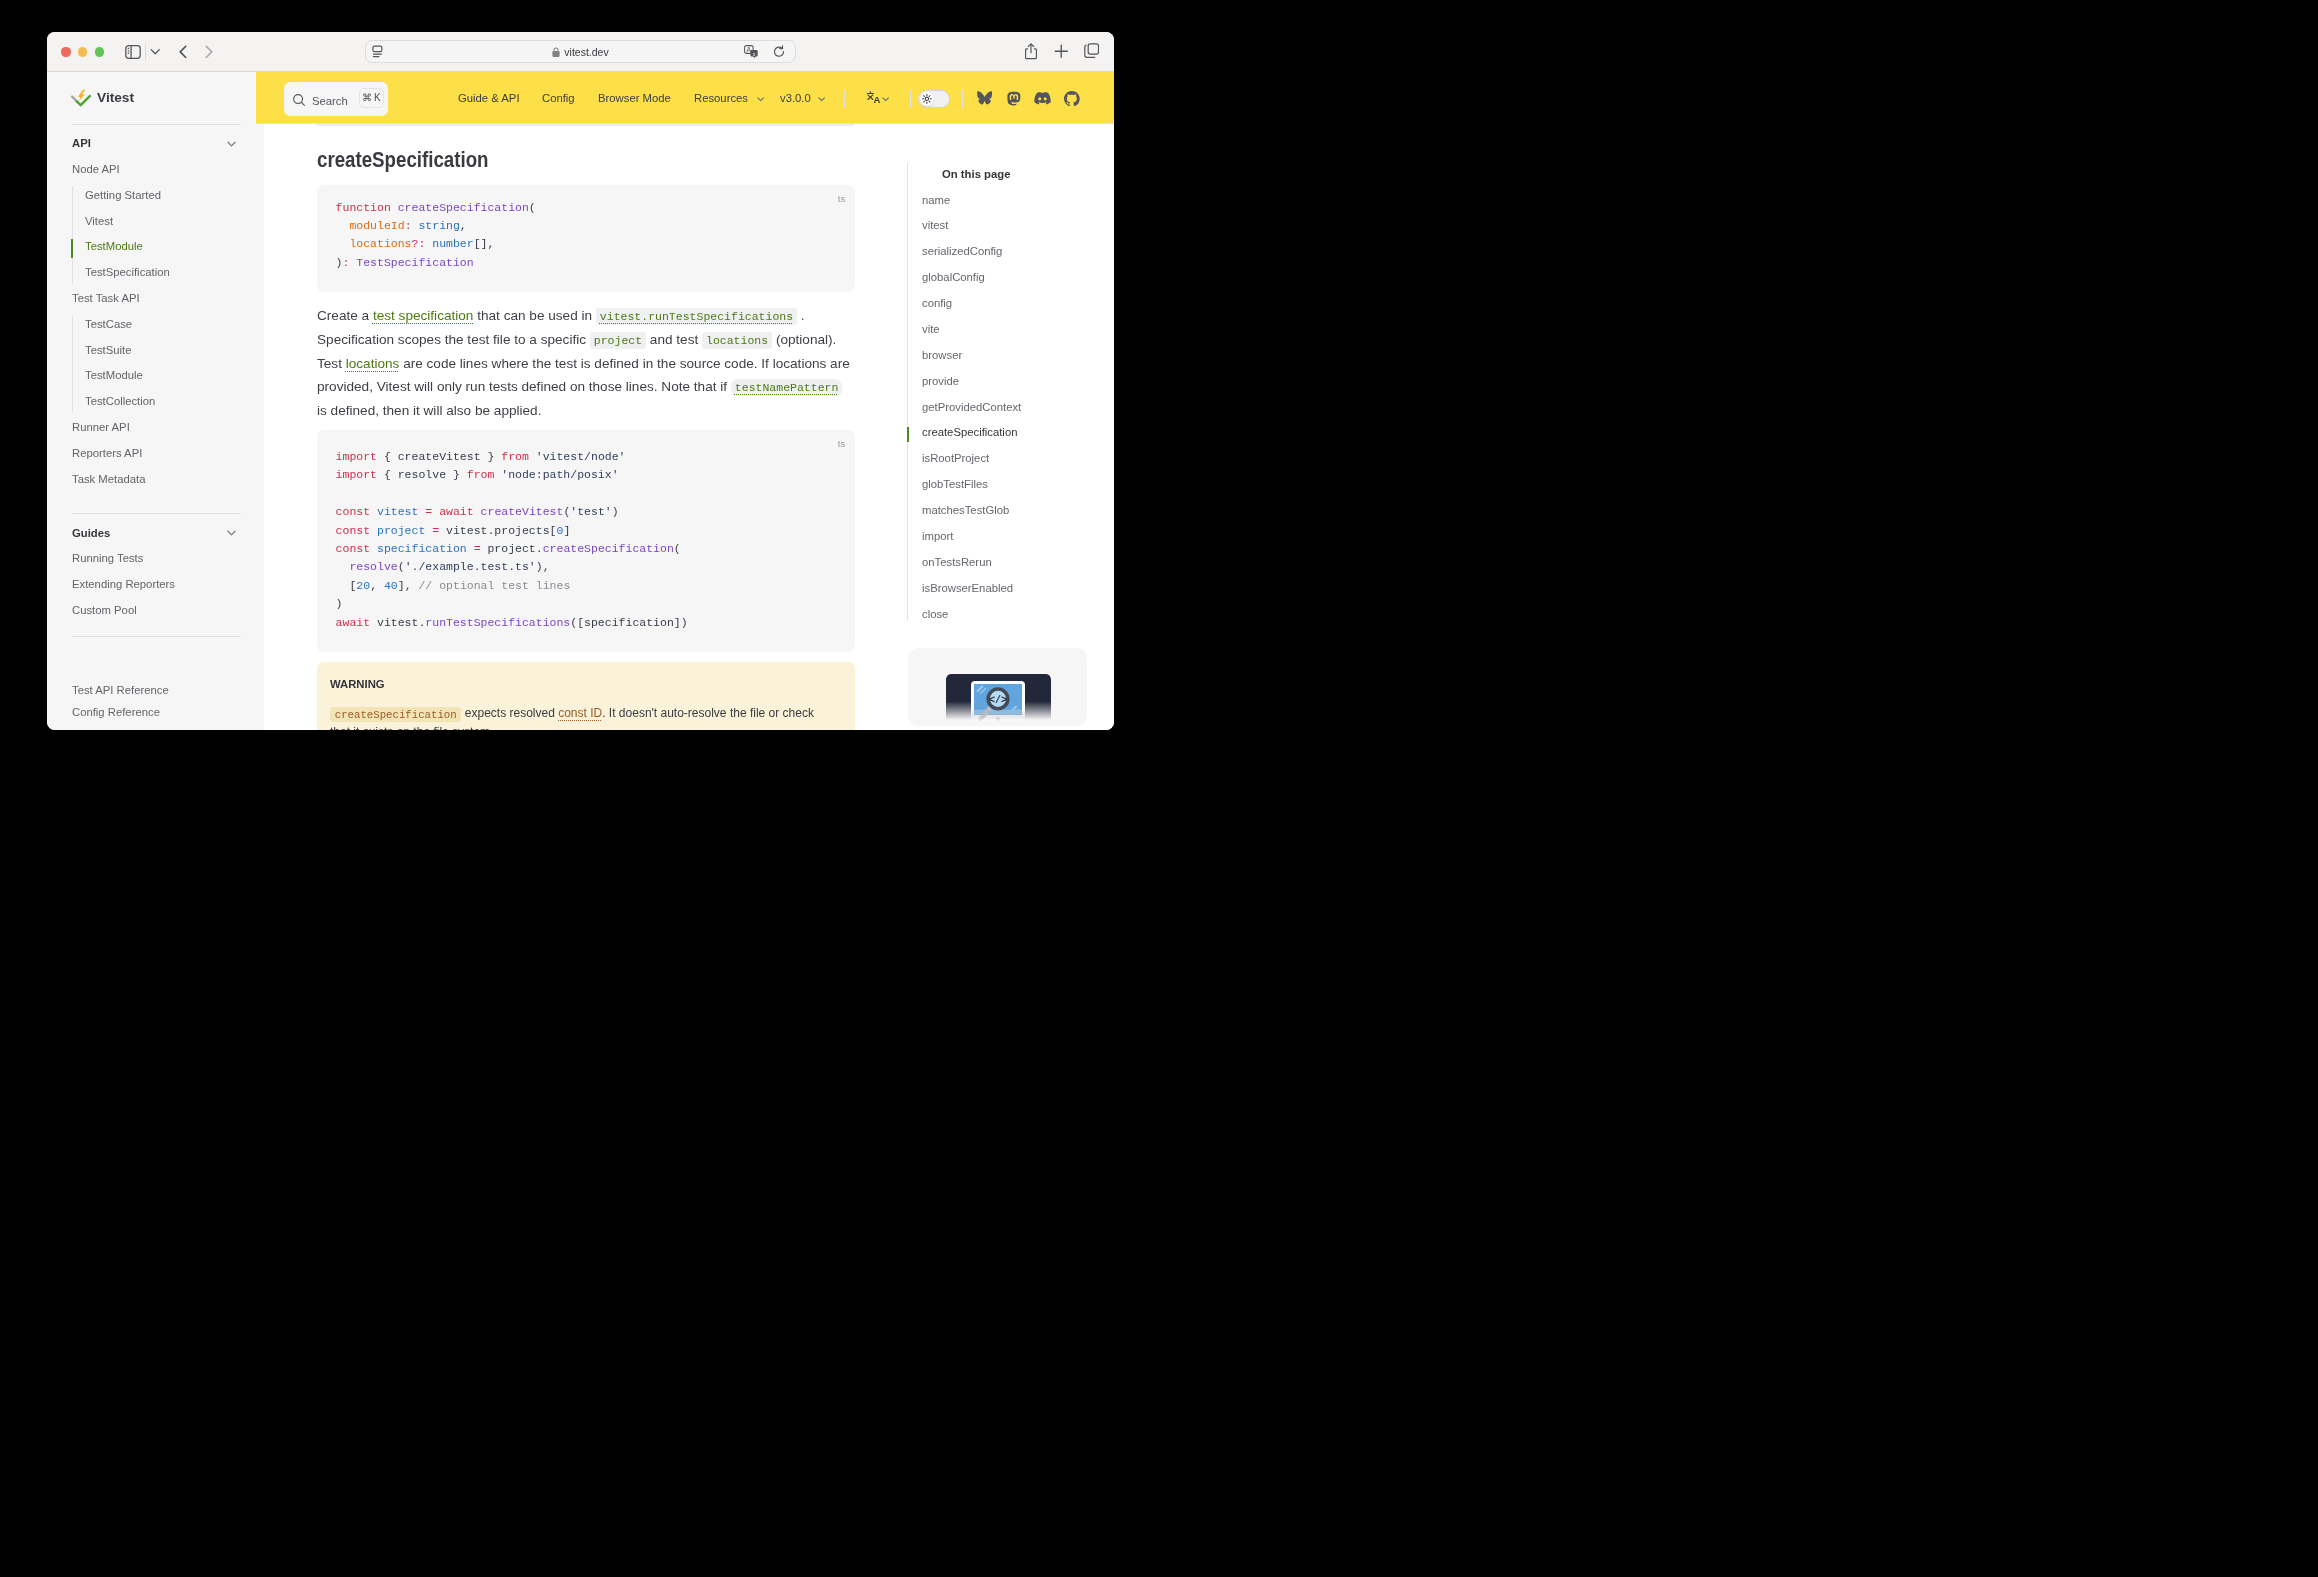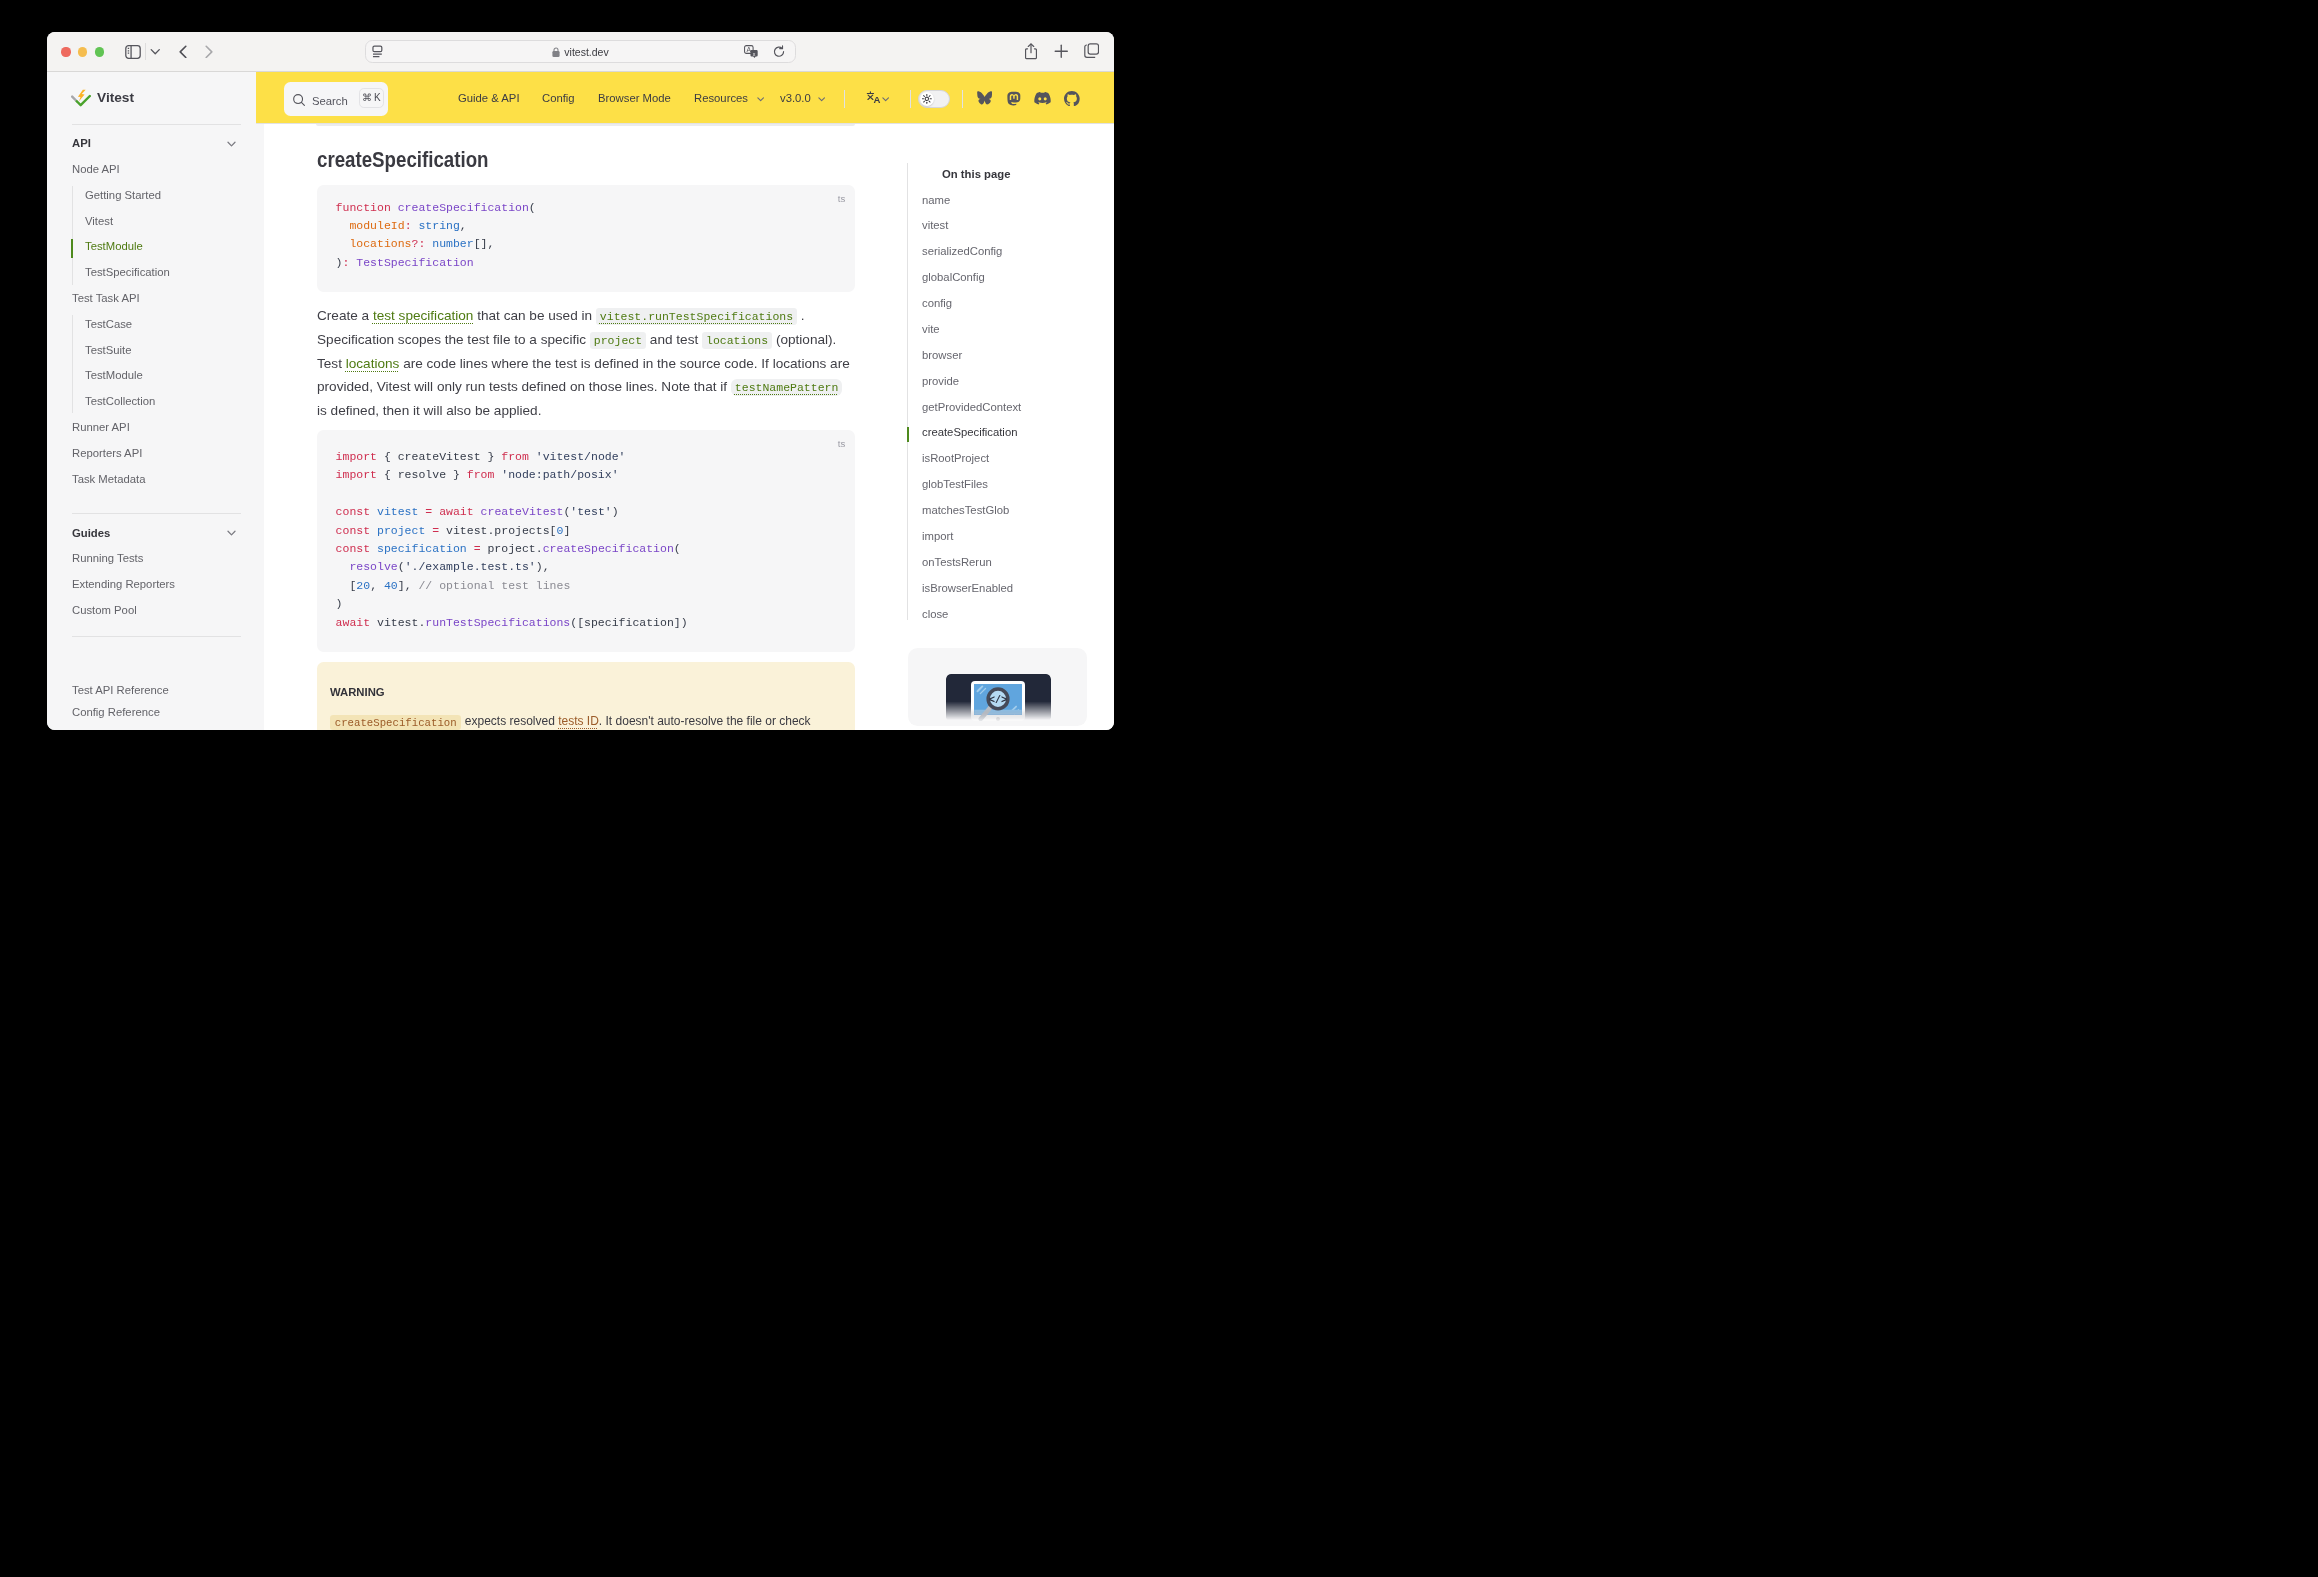--- a/index.html
+++ b/index.html
@@ -228,24 +228,24 @@
       <div>Specification scopes the test file to a specific <span class="ilc">project</span> and test <span class="ilc">locations</span> (optional).</div>
       <div>Test <span class="glink">locations</span> are code lines where the test is defined in the source code. If locations are</div>
       <div>provided, Vitest will only run tests defined on those lines. Note that if <span class="ilc glink" style="font-weight:400;border-radius:6px;">testNamePattern</span></div>
       <div>is defined, then it will also be applied.</div>
     </div>
 
     <div class="codeblock" style="top:358px; height:222px; padding:18px 0 0 18.6px;"><div class="lang">ts</div><div><span class="kw">import</span> { createVitest } <span class="kw">from</span> <span class="st">'vitest/node'</span></div><div><span class="kw">import</span> { resolve } <span class="kw">from</span> <span class="st">'node:path/posix'</span></div><div> </div><div><span class="kw">const</span> <span class="ty">vitest</span> <span class="kw">=</span> <span class="kw">await</span> <span class="fn">createVitest</span>(<span class="st">'test'</span>)</div><div><span class="kw">const</span> <span class="ty">project</span> <span class="kw">=</span> vitest.projects[<span class="ty">0</span>]</div><div><span class="kw">const</span> <span class="ty">specification</span> <span class="kw">=</span> project.<span class="fn">createSpecification</span>(</div><div>  <span class="fn">resolve</span>(<span class="st">'./example.test.ts'</span>),</div><div>  [<span class="ty">20</span>, <span class="ty">40</span>], <span class="cm">// optional test lines</span></div><div>)</div><div><span class="kw">await</span> vitest.<span class="fn">runTestSpecifications</span>([specification])</div>
     </div>
 
     <div class="abs" style="left:53px; top:590px; width:538px; height:113px; background:#faf2d9; border-radius:6.5px; padding:13px 18px 0 13px;">
-      <div style="font-size:11.3px; font-weight:700; color:#33333a; line-height:19.4px;margin-top:8px;">WARNING</div>
+      <div style="font-size:11.3px; font-weight:700; color:#33333a; line-height:19.4px;">WARNING</div>
       <div style="font-size:12px; line-height:18px; color:#3a3a41; margin-top:9.7px;">
         <span style="font-family:'Liberation Mono',monospace; font-size:10.7px; background:#f3e4b6; border-radius:3.2px; padding:1.6px 4.8px; color:#9b5b28;">createSpecification</span>
-        expects resolved <span style="color:#9b5b28; font-weight:500; text-decoration:underline dotted 0.8px; text-underline-offset:3.2px;">tests ID</span>. It doesn't auto-resolve the file or check
+        expects resolved <span style="color:#9b5b28; font-weight:500; text-decoration:underline dotted 0.8px; text-underline-offset:3.2px;">const ID</span>. It doesn't auto-resolve the file or check
         <br>that it exists on the file system.
       </div>
     </div>
 
     <div class="abs" style="left:643px; top:91px; width:0.8px; height:457px; background:#e2e2e3;"></div>
     <div class="abs" style="left:643px; top:355px; width:2px; height:15px; background:#4e8a1d;"></div>
     <div class="aitem" style="top:96px; font-weight:700; color:#36363c;margin-left:20px;">On this page</div>
     <div class="aitem" style="top:122px;">name</div>
     <div class="aitem" style="top:147px;">vitest</div>
     <div class="aitem" style="top:173px;">serializedConfig</div>

